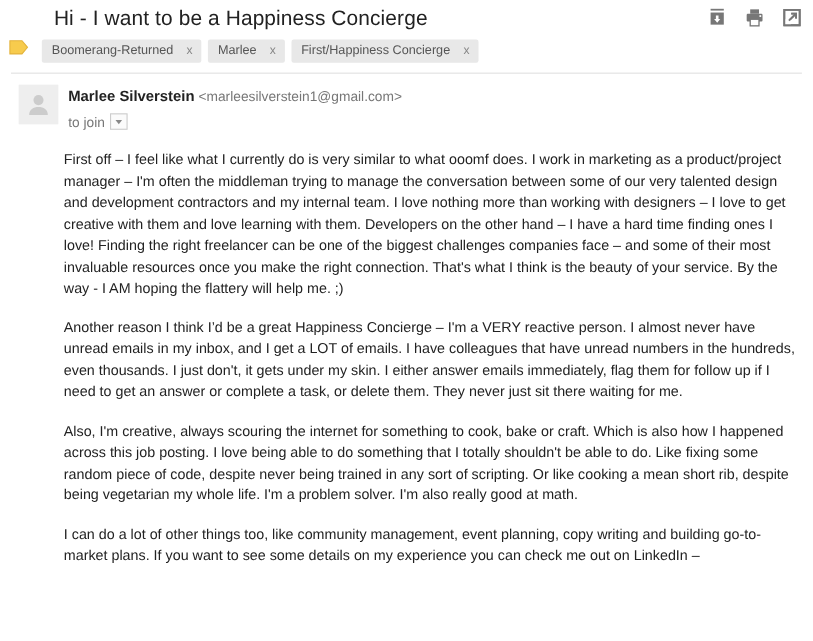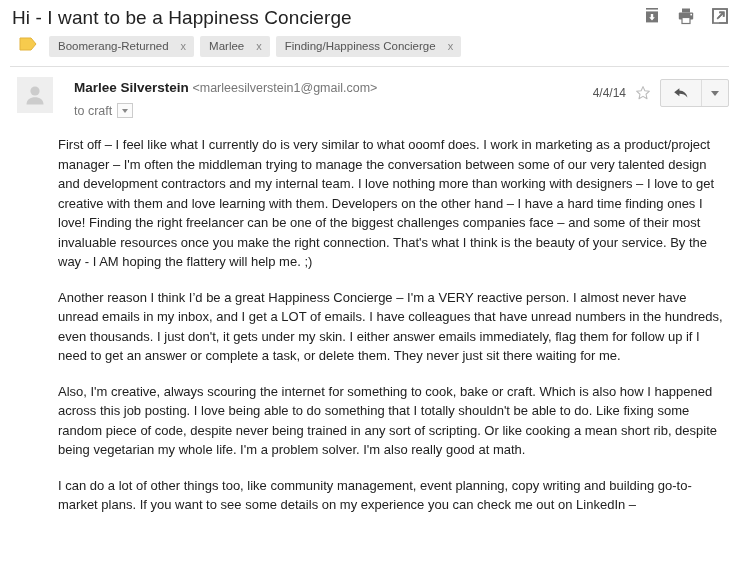--- a/index.html
+++ b/index.html
@@ -13,20 +13,21 @@
     font-family: "Liberation Sans", sans-serif;
     color: #222222;
     overflow: hidden;
   }
 
   
   .subject-row {
     position: relative;
     padding: 6px 0 2px 12px;
     height: 24px;
+    margin-left: 37px;
   }
   .subject-title {
     font-size: 19px;
     font-weight: 400;
     color: #222222;
     letter-spacing: 0.1px;
     line-height: 24px;
     white-space: nowrap;
   }
   .header-actions {
@@ -41,22 +42,22 @@
     width: 18px;
     height: 18px;
     display: block;
     cursor: pointer;
     fill: #777777;
   }
 
   
   .labels-row {
     display: flex;
-    align-items: center;
-    padding: 4px 0 6px 19px;
+    align-items: flex-start;
+    padding: 4px 0 6px 8px;
     height: 20px;
   }
   .label-folder-icon {
     width: 18px;
     height: 14px;
     margin-right: 12px;
     flex: none;
   }
   .chip {
     display: inline-flex;
@@ -79,21 +80,21 @@
   }
   .divider {
     height: 1px;
     background: #e0e0e0;
     margin: 4px 10px 0 10px;
   }
 
   
   .sender-block {
     position: relative;
-    padding: 12px 0 0 16px;
+    padding: 12px 0 0 4px;
     height: 52px;
   }
   .avatar {
     position: absolute;
     left: 17px;
     top: 10px;
     width: 36px;
     height: 36px;
     background: #eeeeee;
   }
@@ -243,21 +244,21 @@
     <span>Boomerang-Returned</span>
     <span class="chip-x">x</span>
   </span>
 
   <span class="chip">
     <span>Marlee</span>
     <span class="chip-x">x</span>
   </span>
 
   <span class="chip">
-    <span>Finding/Happiness Concierge</span>
+    <span>First/Happiness Concierge</span>
     <span class="chip-x">x</span>
   </span>
 </div>
 
 <div class="divider"></div>
 
 <div class="sender-block">
   <div class="avatar">
     <svg width="36" height="36" viewBox="0 0 36 36">
       <rect width="36" height="36" fill="#eeeeee"></rect>
@@ -265,44 +266,26 @@
       <path d="M9.5 27.5 c0-4.8 3.9-7.2 8.5-7.2 s8.5 2.4 8.5 7.2 Z" fill="#cccccc"></path>
     </svg>
   </div>
 
   <div class="sender-line">
     <span class="sender-name">Marlee Silverstein</span>
     <span class="sender-email">&lt;marleesilverstein1@gmail.com&gt;</span>
   </div>
 
   <div class="to-line">
-    <span>to craft</span>
+    <span>to join</span>
     <span class="mini-caret-btn">
         <i></i>
       </span>
   </div>
 
-  <div class="msg-meta">
-    <span class="msg-date">4/4/14</span>
-    <span>
-      <svg class="star-icon" viewBox="0 0 18 18">
-        <path d="M9 1.8 L11.1 6.5 L16.2 7 L12.4 10.4 L13.5 15.4 L9 12.8 L4.5 15.4 L5.6 10.4 L1.8 7 L6.9 6.5 Z" fill="none" stroke="#bbbbbb" stroke-width="1.2" stroke-linejoin="round"></path>
-      </svg>
-    </span>
-    <span class="reply-group">
-      <span class="reply-btn">
-        <svg width="18" height="16" viewBox="0 0 18 16">
-          <path d="M7.4 3.2 V5.6 C11.6 5.9 14.6 8.2 15.4 12.4 C13.4 9.8 10.8 8.8 7.4 8.8 V11.3 L2.2 7.2 Z" fill="#555555"></path>
-        </svg>
-      </span>
-      <span class="reply-caret">
-          <i></i>
-        </span>
-    </span>
-  </div>
 </div>
 
 <div class="msg-body">
   <p>First off – I feel like what I currently do is very similar to what ooomf does. I work in marketing as a product/project manager – I'm often the middleman trying to manage the conversation between some of our very talented design and development contractors and my internal team. I love nothing more than working with designers – I love to get creative with them and love learning with them. Developers on the other hand – I have a hard time finding ones I love! Finding the right freelancer can be one of the biggest challenges companies face – and some of their most invaluable resources once you make the right connection. That's what I think is the beauty of your service. By the way - I AM hoping the flattery will help me. ;)</p>
   <p>Another reason I think I’d be a great Happiness Concierge – I'm a VERY reactive person. I almost never have unread emails in my inbox, and I get a LOT of emails. I have colleagues that have unread numbers in the hundreds, even thousands. I just don't, it gets under my skin. I either answer emails immediately, flag them for follow up if I need to get an answer or complete a task, or delete them. They never just sit there waiting for me.</p>
   <p>Also, I'm creative, always scouring the internet for something to cook, bake or craft. Which is also how I happened across this job posting. I love being able to do something that I totally shouldn't be able to do. Like fixing some random piece of code, despite never being trained in any sort of scripting. Or like cooking a mean short rib, despite being vegetarian my whole life.  I'm a problem solver. I'm also really good at math.</p>
 
   <p>
     <span>I can do a lot of other things too, like community management, event planning, copy writing and building go-to-market plans. If you want to see some details on my experience you can check me out on LinkedIn – </span>
     

